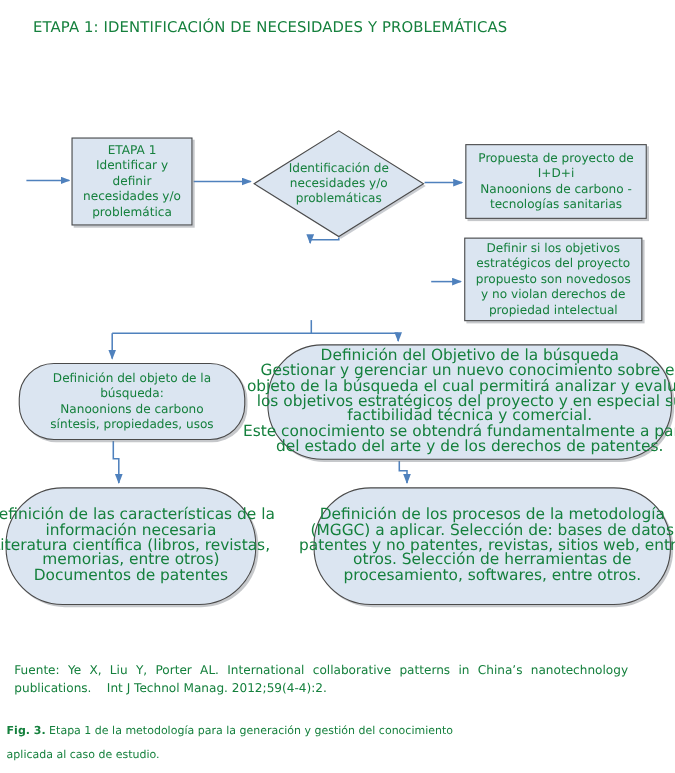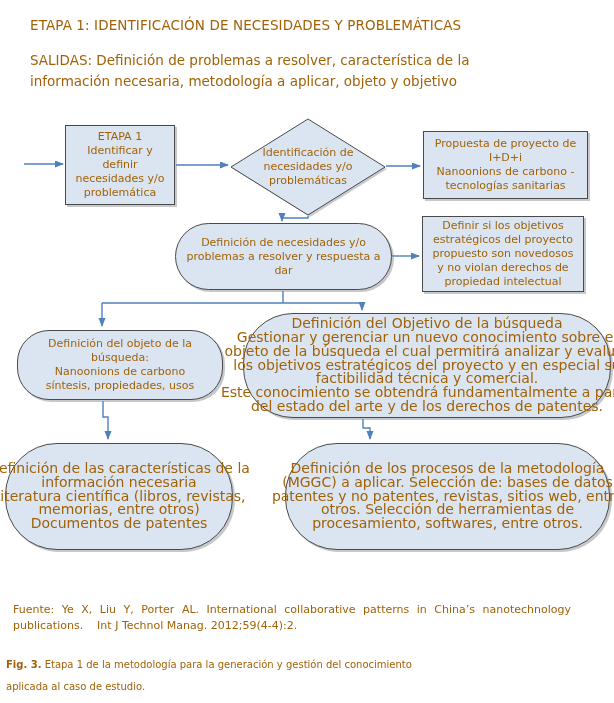--- a/index.html
+++ b/index.html
@@ -1,18 +1,18 @@
 <!DOCTYPE html>
 <html><head>
 <meta charset="utf-8">
 <style>
   html,body{margin:0;padding:0;background:#fff;}
   .canvas{
     position:relative;width:614px;height:703px;background:#ffffff;
-    font-family:"DejaVu Sans","Liberation Sans",sans-serif;color:#a16207;
+    font-family:"DejaVu Sans","Liberation Sans",sans-serif;color:#15803d;
     overflow:hidden;
     border-radius:28px;
   }
   .title{
     position:absolute;left:30px;top:16px;width:560px;
     font-size:13.5px;line-height:18px;letter-spacing:0.1px;
   }
   .subtitle{
     position:absolute;left:30px;top:50px;width:560px;
     font-size:13.5px;line-height:21px;white-space:pre-line;
@@ -43,22 +43,20 @@
   }
   .caption .lbl{font-weight:bold;}
   .caption .txt{white-space:pre-line;}
 </style>
 </head>
 <body>
 
 <div class="canvas">
 
   <div class="title">ETAPA 1: IDENTIFICACIÓN DE NECESIDADES Y PROBLEMÁTICAS</div>
-  <div class="subtitle">SALIDAS: Definición de problemas a resolver, característica de la
-información necesaria, metodología a aplicar, objeto y objetivo</div>
 
   <svg class="connectors" width="614" height="703" viewBox="0 0 614 703">
     <defs>
       <marker id="arw" markerWidth="9" markerHeight="8" refX="8" refY="3.5" orient="auto" markerUnits="userSpaceOnUse">
         <path d="M0,0 L9,3.5 L0,7 Z" fill="#4f81bd"></path>
       </marker>
     </defs>
 
     <polygon points="233,169 310,121 387,169 310,217" fill="#888e98" opacity="0.45"></polygon>
     <polygon points="231,167 308,119 385,167 308,215" fill="#dbe5f1" stroke="#4a4a4a" stroke-width="1"></polygon>
@@ -86,23 +84,20 @@
 
   <div class="diamond-label" style="left:233px;top:146px;width:150px;height:42px;">Identificación de
 necesidades y/o
 problemáticas</div>
 
   <div class="shape" style="left:423px;top:131px;width:165px;height:68px;">Propuesta de proyecto de
 I+D+i
 Nanoonions de carbono -
 tecnologías sanitarias</div>
 
-  <div class="shape" style="left:175px;top:223px;width:217px;height:67px;border-radius:34px;">Definición de necesidades y/o
-problemas a resolver y respuesta a
-dar</div>
 
   <div class="shape" style="left:422px;top:216px;width:162px;height:76px;">Definir si los objetivos
 estratégicos del proyecto
 propuesto son novedosos
 y no violan derechos de
 propiedad intelectual</div>
 
   <div class="shape" style="left:17px;top:330px;width:206px;height:70px;border-radius:32px;">Definición del objeto de la
 búsqueda:
 Nanoonions de carbono

